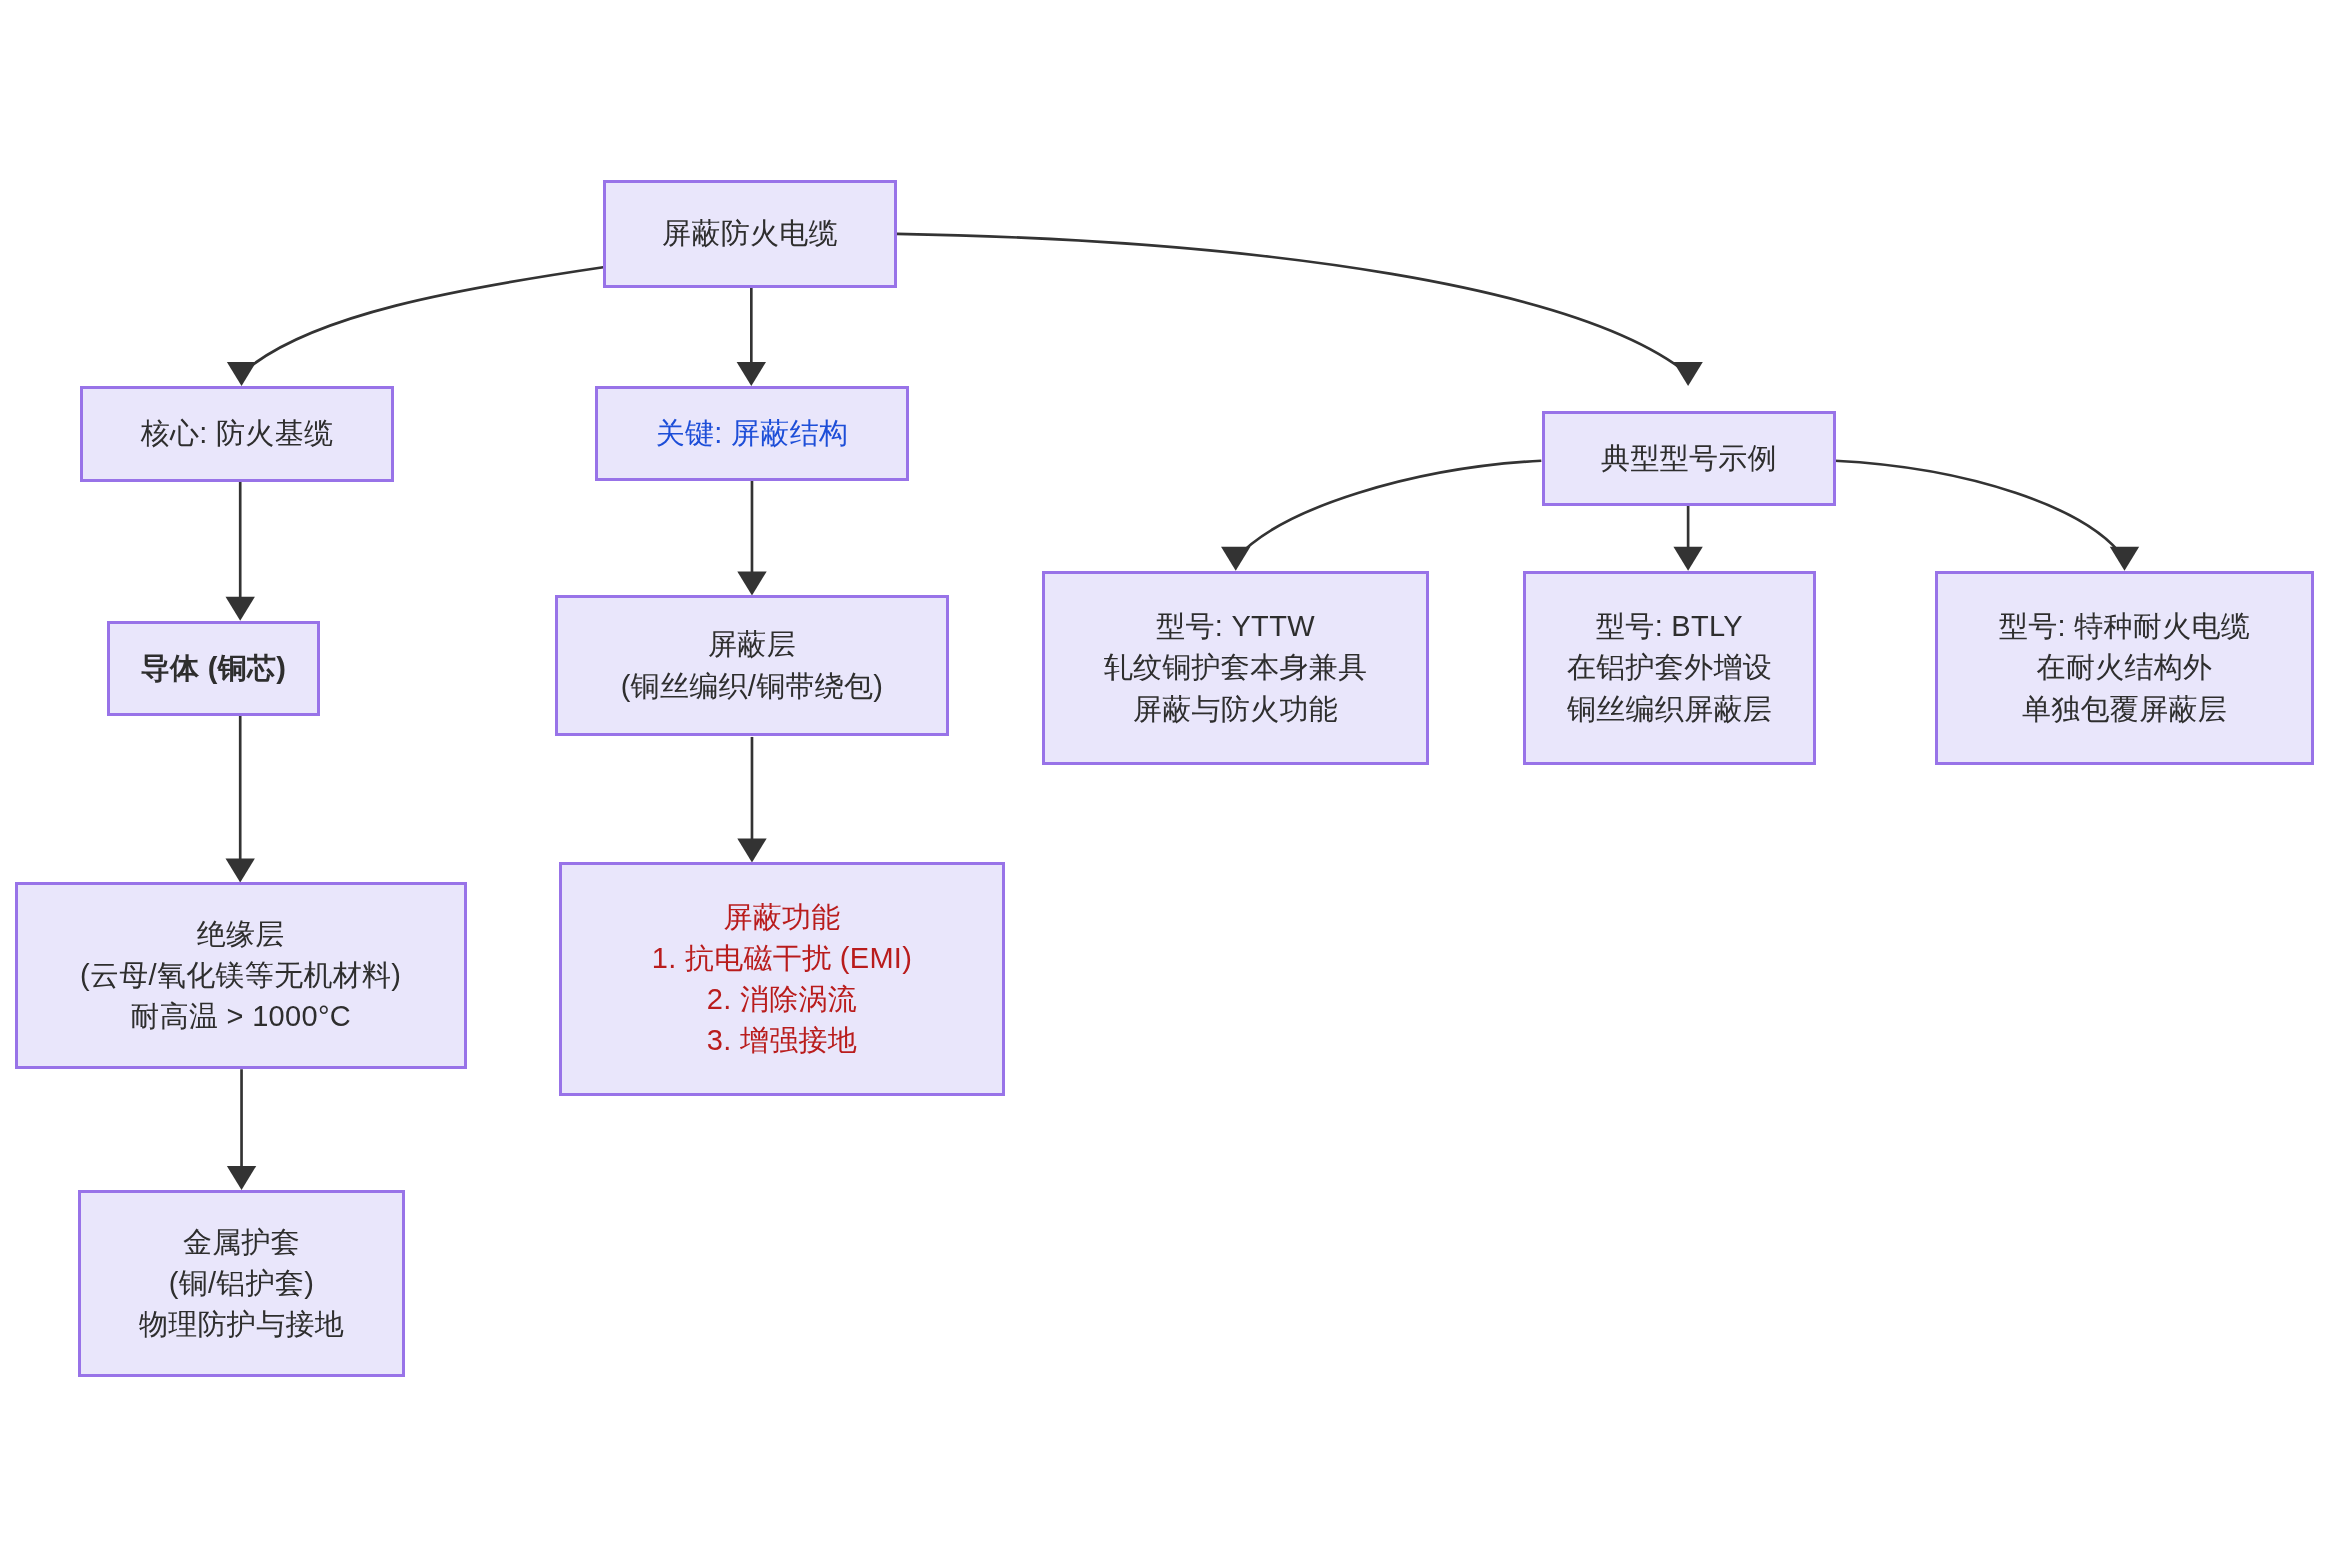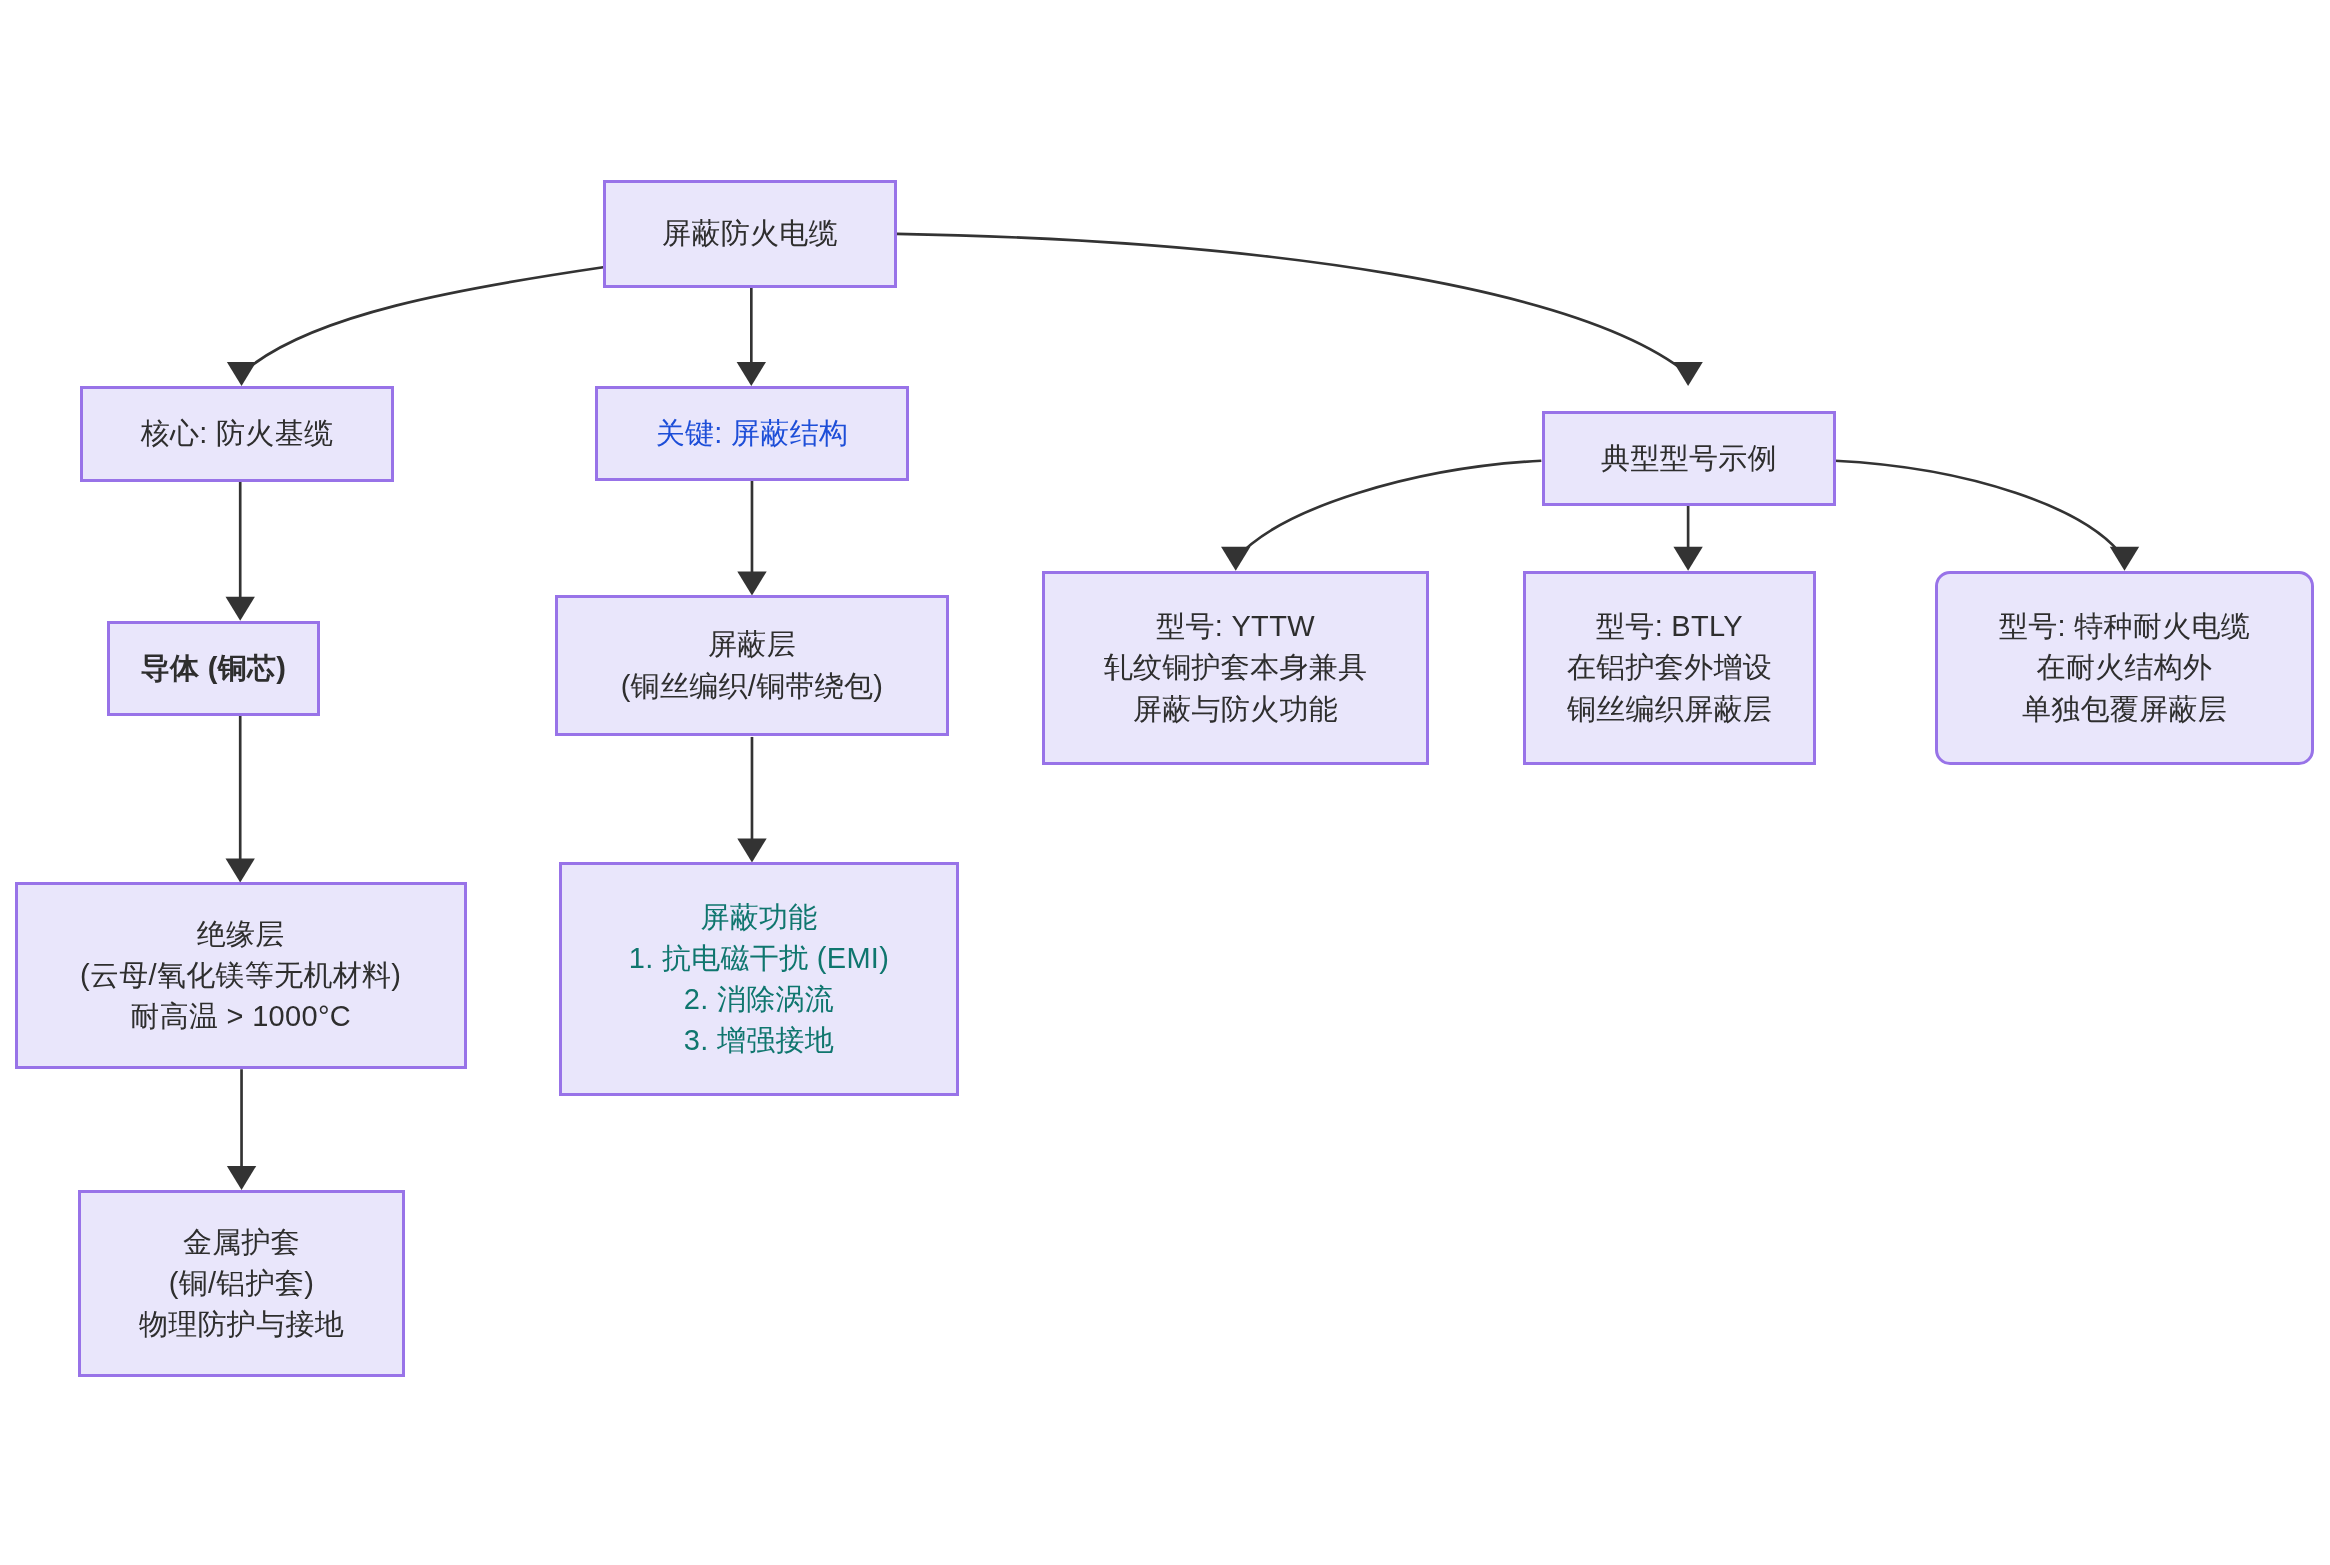--- a/index.html
+++ b/index.html
@@ -129,36 +129,36 @@
       </div>
       <div class="node" style="left: 78px; top: 1190px; width: 327px; height: 187px; background: rgb(233, 230, 251); border-color: rgb(152, 115, 232); color: rgb(46, 46, 46);">
         <span class="node-line">金属护套</span>
         <span class="node-line">(铜/铝护套)</span>
         <span class="node-line">物理防护与接地</span>
       </div>
       <div class="node" style="left: 555px; top: 595px; width: 394px; height: 141px; background: rgb(233, 230, 251); border-color: rgb(152, 115, 232); color: rgb(46, 46, 46);">
         <span class="node-line">屏蔽层</span>
         <span class="node-line">(铜丝编织/铜带绕包)</span>
       </div>
-      <div class="node" style="left: 559px; top: 862px; width: 400px; height: 234px; background: rgb(233, 230, 251); border-color: rgb(152, 115, 232); color: #0f766e;">
+      <div class="node" style="left: 559px; top: 862px; width: 446px; height: 234px; background: rgb(233, 230, 251); border-color: rgb(152, 115, 232); color: #b91c1c;">
         <span class="node-line">屏蔽功能</span>
         <span class="node-line">1. 抗电磁干扰 (EMI)</span>
         <span class="node-line">2. 消除涡流</span>
         <span class="node-line">3. 增强接地</span>
       </div>
       <div class="node" style="left: 1042px; top: 571px; width: 387px; height: 194px; background: rgb(233, 230, 251); border-color: rgb(152, 115, 232); color: rgb(46, 46, 46);">
         <span class="node-line">型号: YTTW</span>
         <span class="node-line">轧纹铜护套本身兼具</span>
         <span class="node-line">屏蔽与防火功能</span>
       </div>
       <div class="node" style="left: 1523px; top: 571px; width: 293px; height: 194px; background: rgb(233, 230, 251); border-color: rgb(152, 115, 232); color: rgb(46, 46, 46);">
         <span class="node-line">型号: BTLY</span>
         <span class="node-line">在铝护套外增设</span>
         <span class="node-line">铜丝编织屏蔽层</span>
       </div>
-      <div class="node" style="left: 1935px; top: 571px; width: 379px; height: 194px; background: rgb(233, 230, 251); border-color: rgb(152, 115, 232); color: rgb(46, 46, 46); border-radius: 15px;">
+      <div class="node" style="left: 1935px; top: 571px; width: 379px; height: 194px; background: rgb(233, 230, 251); border-color: rgb(152, 115, 232); color: rgb(46, 46, 46);">
         <span class="node-line">型号: 特种耐火电缆</span>
         <span class="node-line">在耐火结构外</span>
         <span class="node-line">单独包覆屏蔽层</span>
       </div>
     </div>
 </div>
 
 
 </body></html>

